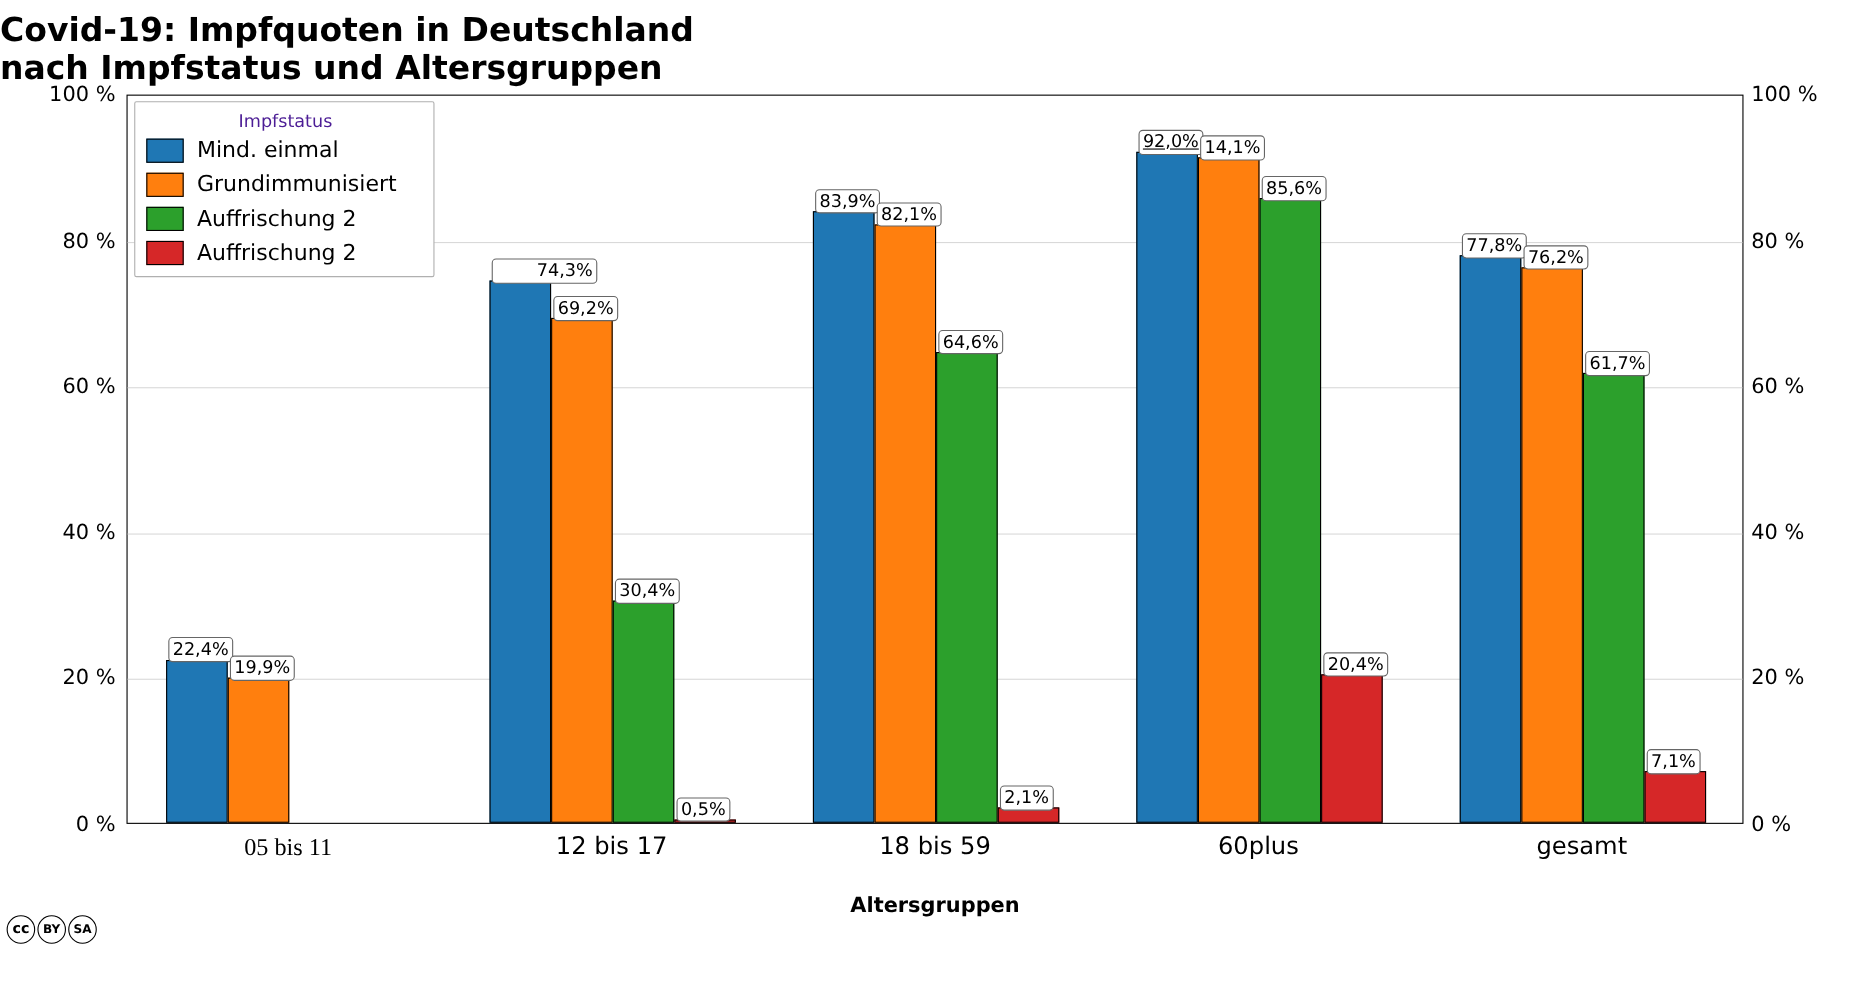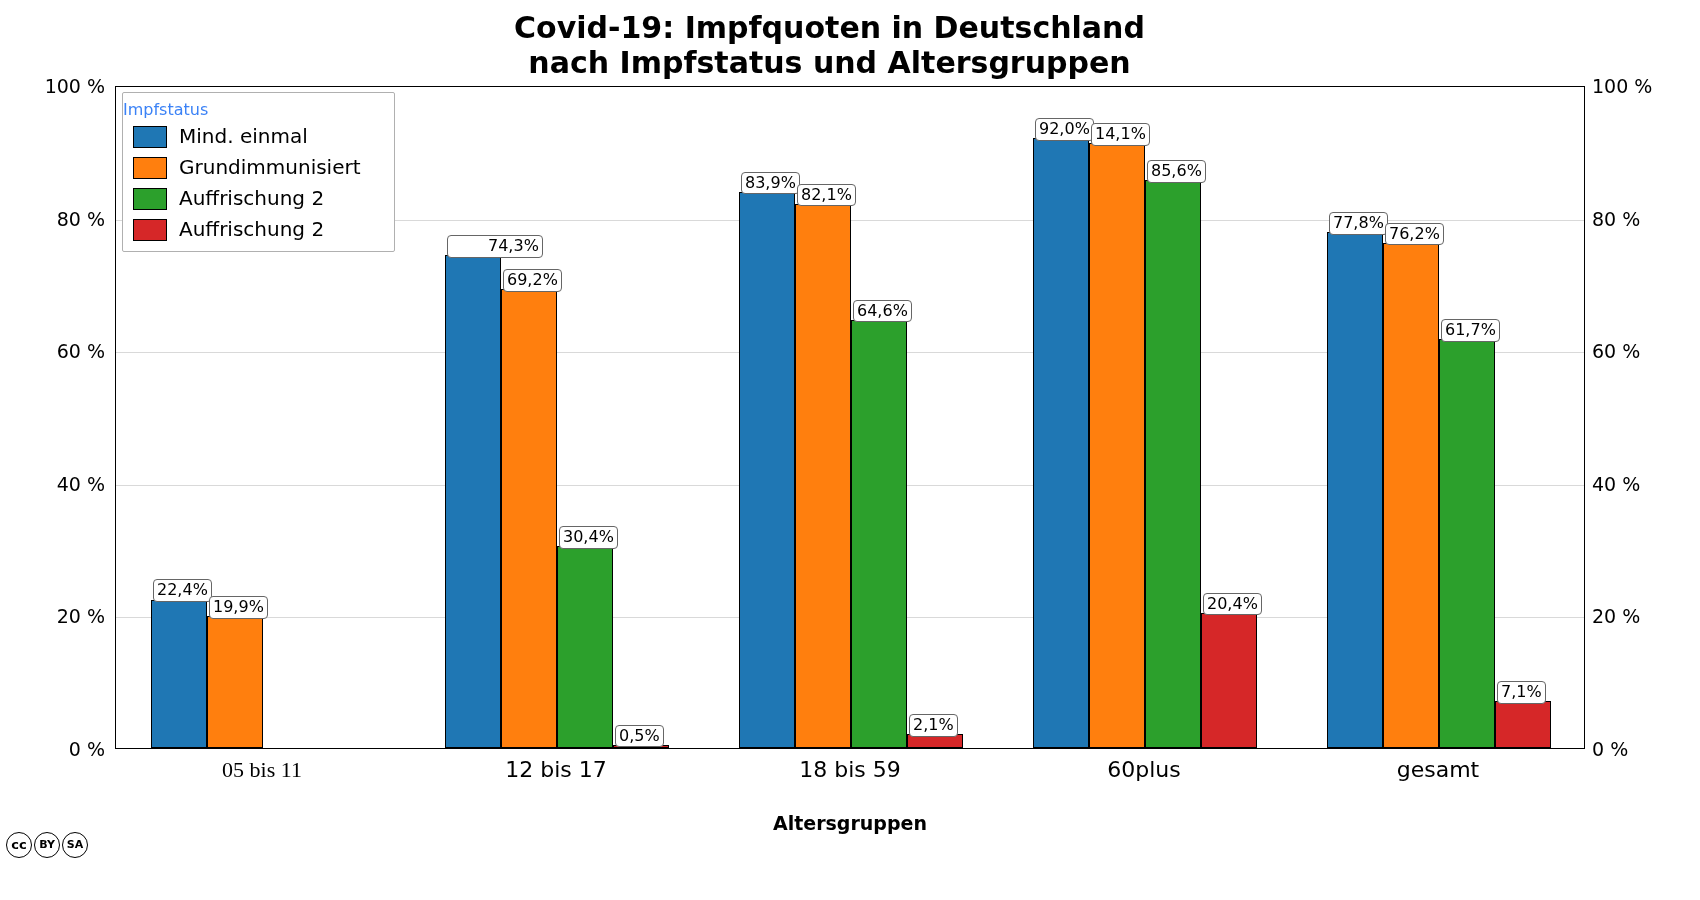--- a/index.html
+++ b/index.html
@@ -13,21 +13,21 @@
     position: relative;
     width: 1700px; height: 900px;
     overflow: hidden;
   }
 
   
   #title {
     position: absolute;
     left: 0; top: 10px;
     width: 1659px;
-    text-align: center;
+    text-align: left;
     font-size: 30px;
     font-weight: bold;
     color: #000;
     line-height: 1.18;
     white-space: pre-line;
   }
 
   
   
   #plot {
@@ -100,22 +100,23 @@
     top: 92px;
     width: 273px;
     height: 160px;
     background: #fff;
     border: 1px solid #b0b0b0;
     border-radius: 2px;
   }
   #legend-title {
     position: absolute;
     top: 7px; left: 0; width: 273px;
+    text-align: center;
     font-size: 16px;
-    color: #3b82f6;
+    color: #4c1d95;
   }
   .legend-item {
     position: absolute;
     left: 10px;
     height: 28px;
   }
   .legend-swatch {
     position: absolute;
     left: 0; top: 3px;
     width: 34px; height: 22px;
@@ -216,21 +217,21 @@
         <div class="barlabel" style="left: 499px; top: 637.685px;">0,5%</div>
         <div class="bar" style="left: 623px; width: 56px; height: 556.257px; background: rgb(31, 119, 180);"></div>
         <div class="barlabel" style="left: 625px; top: 84.743px;">83,9%</div>
         <div class="bar" style="left: 679px; width: 56px; height: 544.323px; background: rgb(255, 127, 14);"></div>
         <div class="barlabel" style="left: 681px; top: 96.677px;">82,1%</div>
         <div class="bar" style="left: 735px; width: 56px; height: 428.298px; background: rgb(44, 160, 44);"></div>
         <div class="barlabel" style="left: 737px; top: 212.702px;">64,6%</div>
         <div class="bar" style="left: 791px; width: 56px; height: 13.923px; background: rgb(214, 39, 40);"></div>
         <div class="barlabel" style="left: 793px; top: 627.077px;">2,1%</div>
         <div class="bar" style="left: 917px; width: 56px; height: 609.96px; background: rgb(31, 119, 180);"></div>
-        <div class="barlabel" style="left: 919px; top: 31.04px;">92,0%</div>
+        <div class="barlabel" style="left: 919px; top: 31.04px; text-decoration: underline;">92,0%</div>
         <div class="bar" style="left: 973px; width: 56px; height: 604.656px; background: rgb(255, 127, 14);"></div>
         <div class="barlabel" style="left: 975px; top: 36.344px;">14,1%</div>
         <div class="bar" style="left: 1029px; width: 56px; height: 567.528px; background: rgb(44, 160, 44);"></div>
         <div class="barlabel" style="left: 1031px; top: 73.472px;">85,6%</div>
         <div class="bar" style="left: 1085px; width: 56px; height: 135.252px; background: rgb(214, 39, 40);"></div>
         <div class="barlabel" style="left: 1087px; top: 505.748px;">20,4%</div>
         <div class="bar" style="left: 1211px; width: 56px; height: 515.814px; background: rgb(31, 119, 180);"></div>
         <div class="barlabel" style="left: 1213px; top: 125.186px;">77,8%</div>
         <div class="bar" style="left: 1267px; width: 56px; height: 505.206px; background: rgb(255, 127, 14);"></div>
         <div class="barlabel" style="left: 1269px; top: 135.794px;">76,2%</div>

